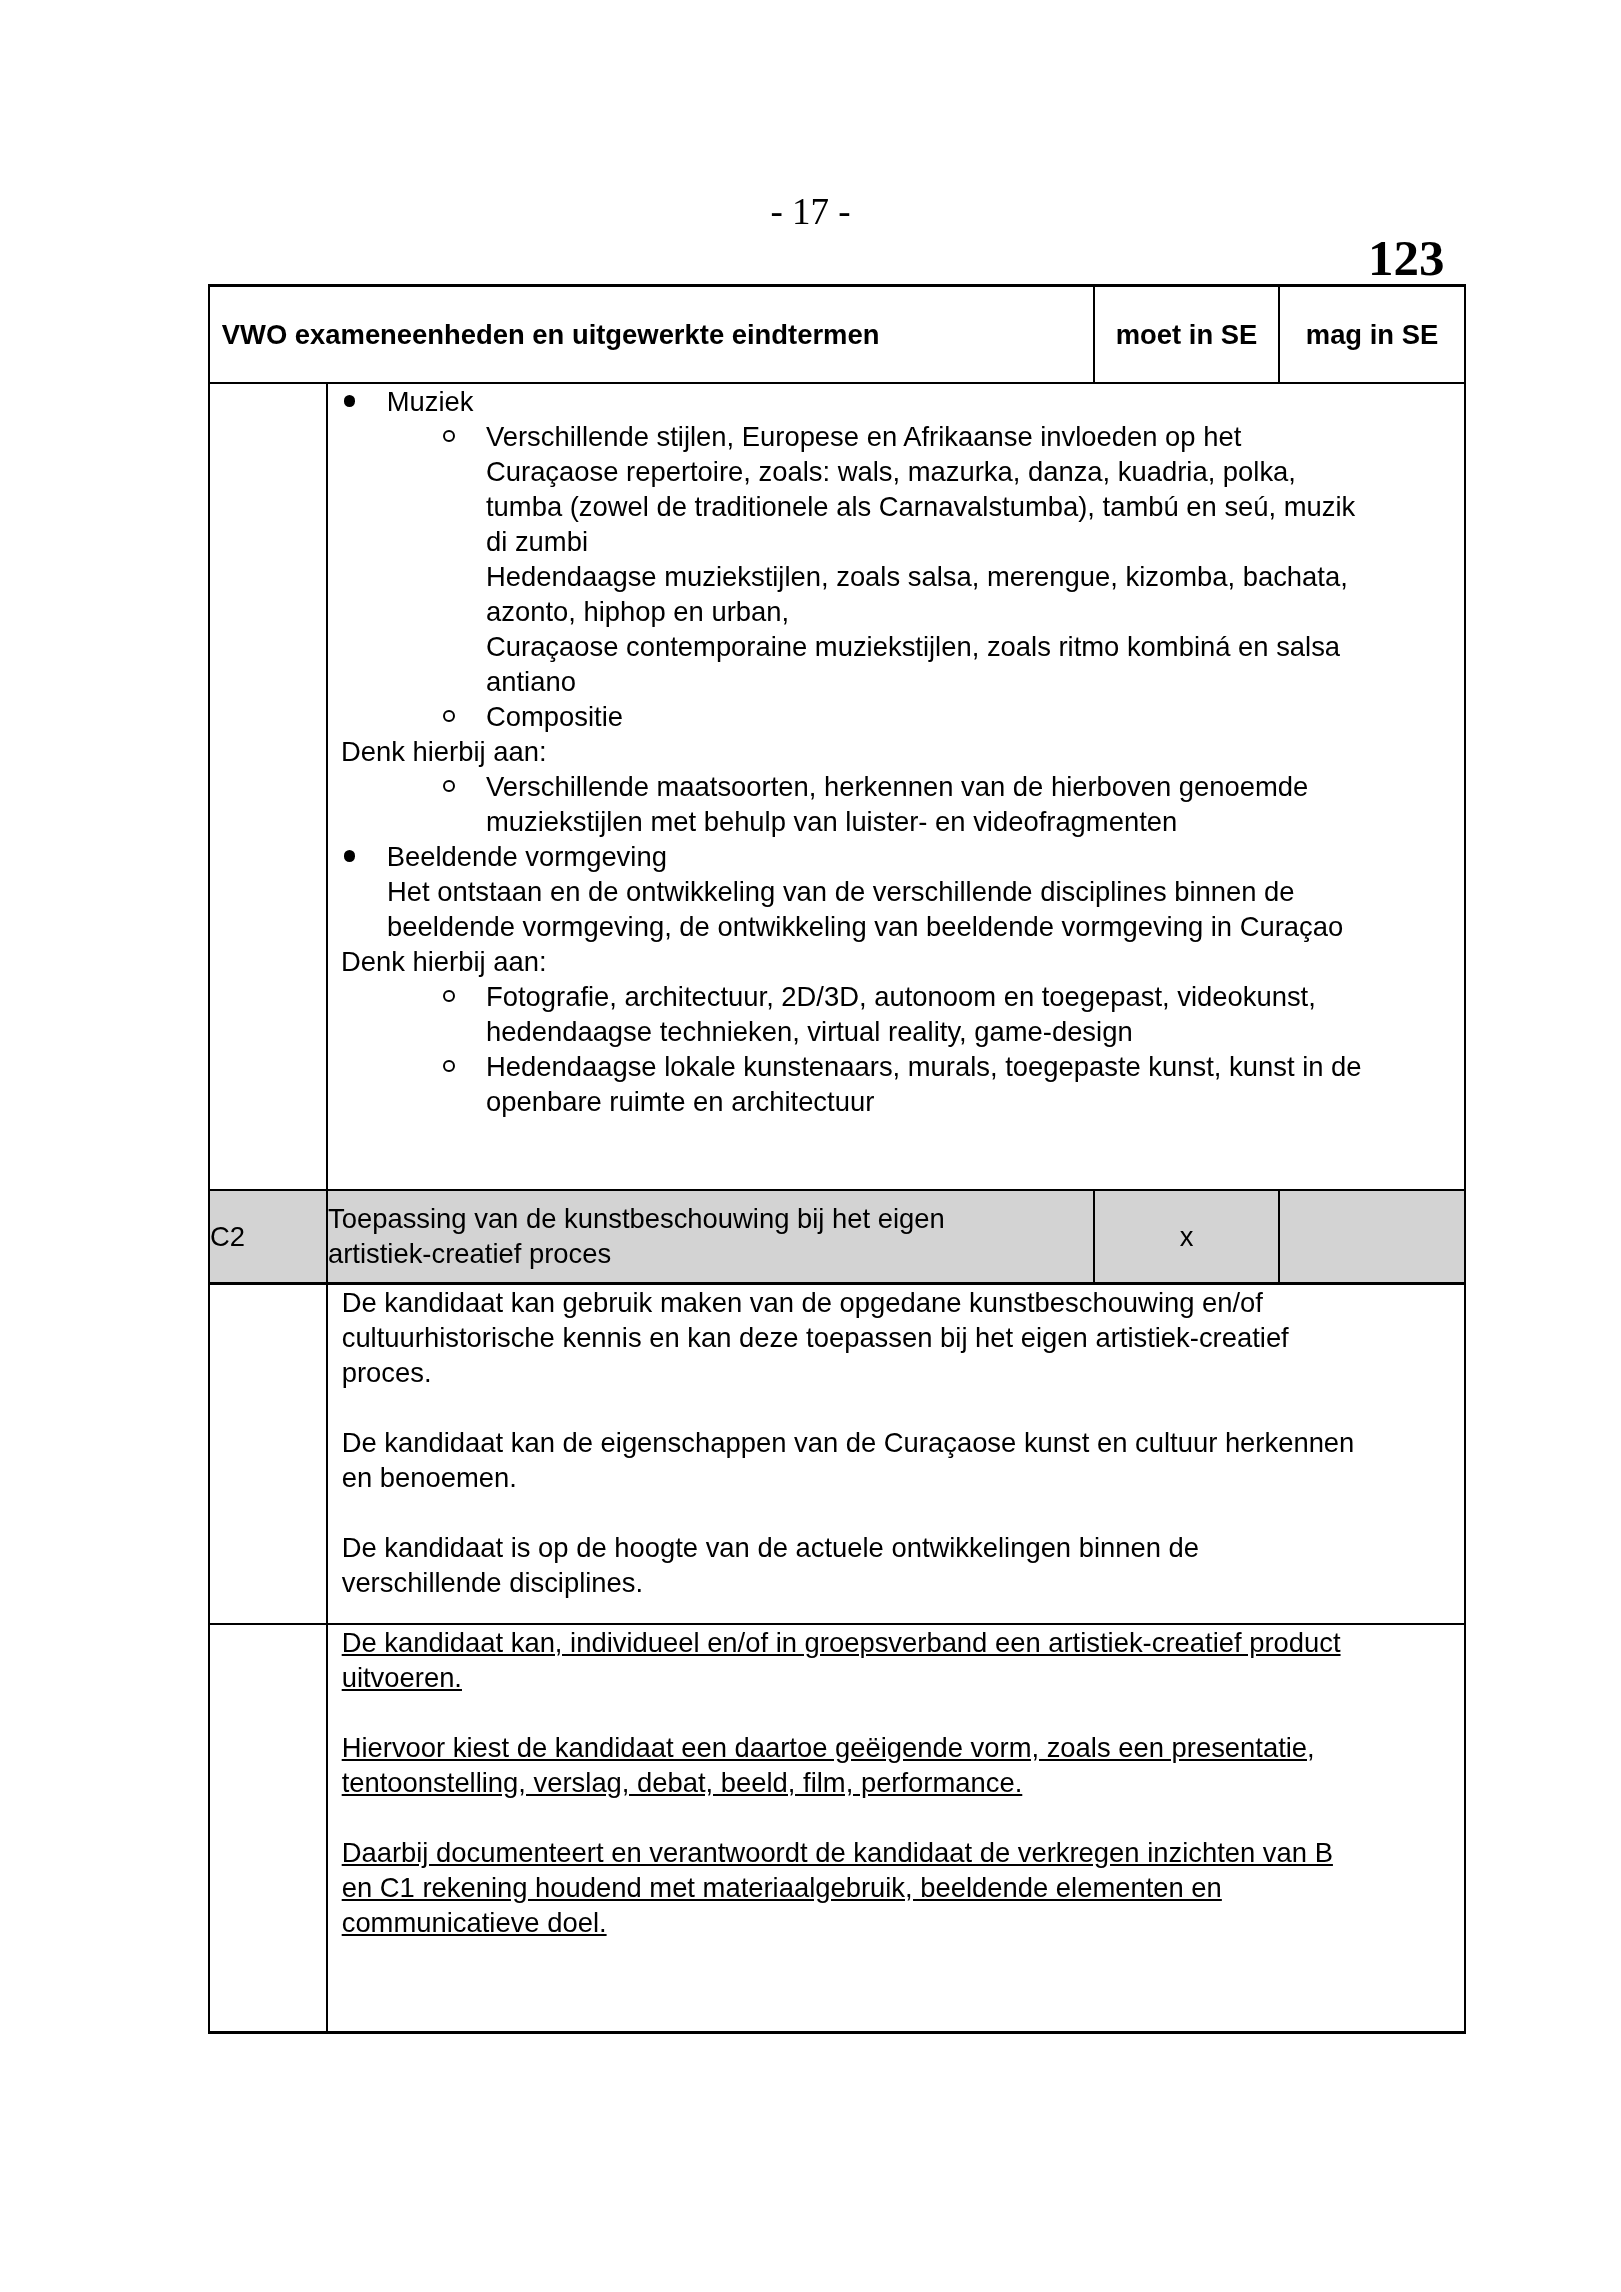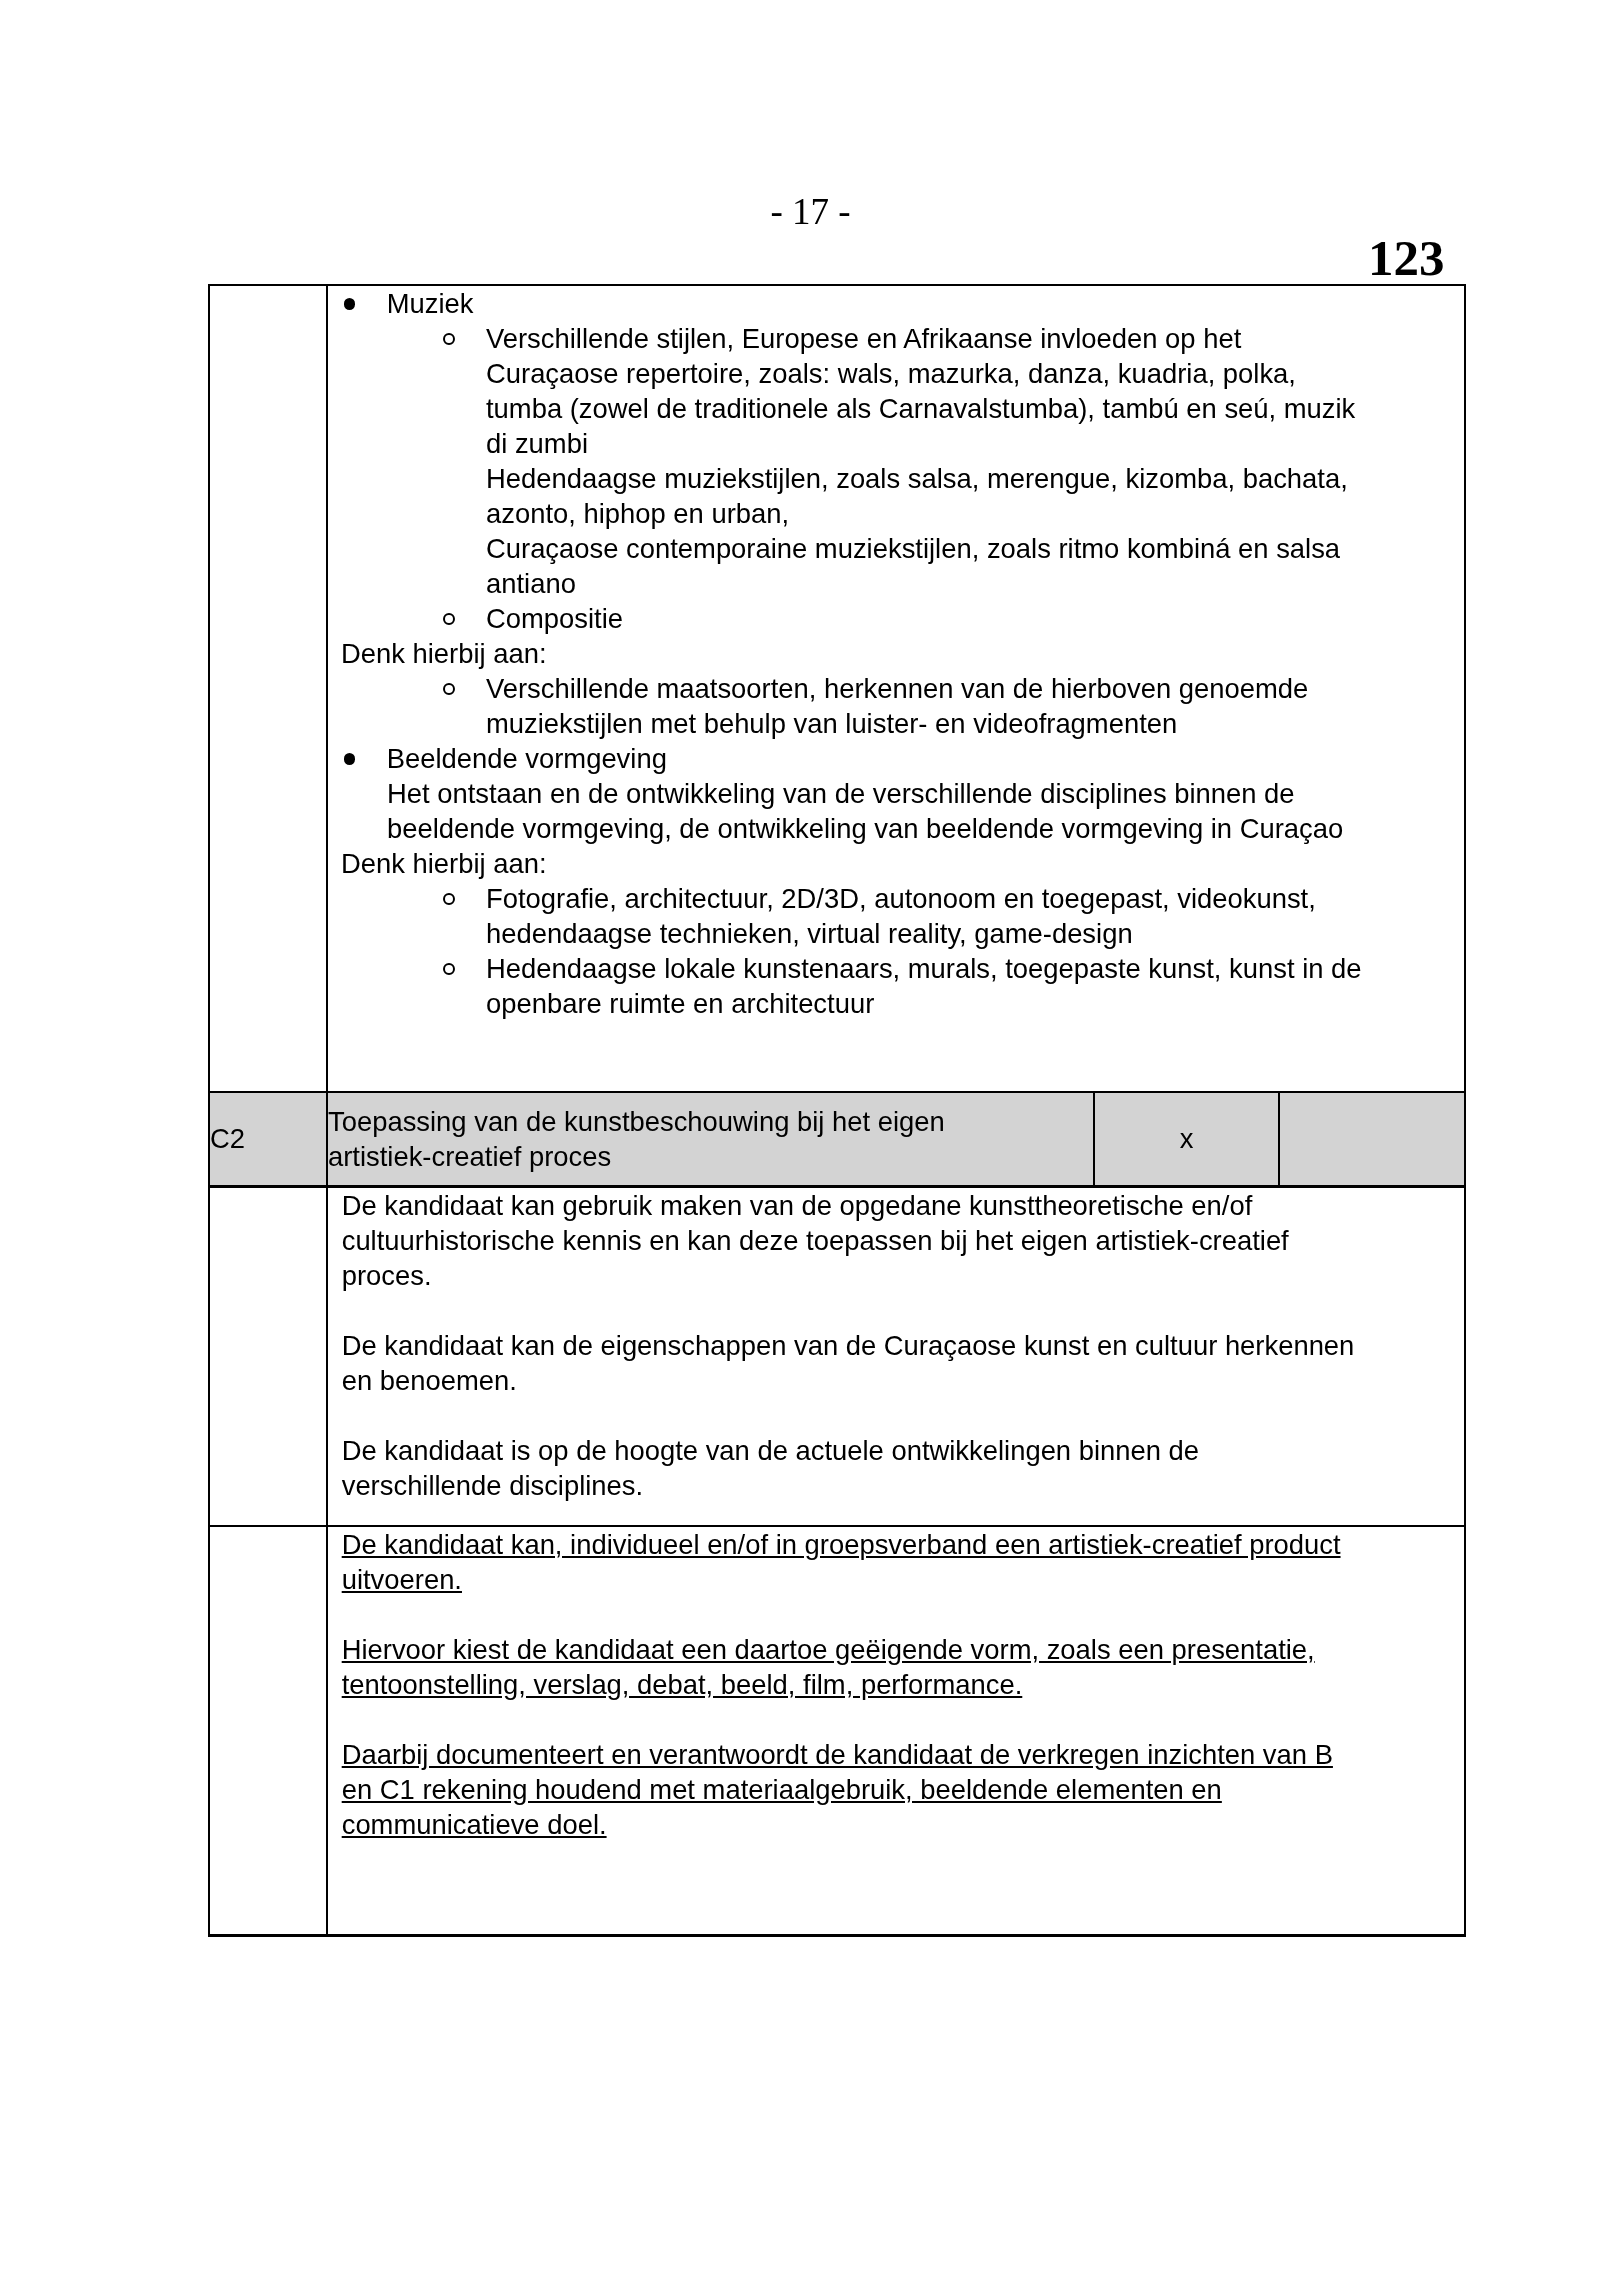--- a/index.html
+++ b/index.html
@@ -80,20 +80,25 @@
 <div class="doc-number">123</div>
 
 <table class="exam">
   <colgroup>
     <col style="width:118px">
     <col style="width:767px">
     <col style="width:185px">
     <col style="width:186px">
   </colgroup>
   <tbody>
+    <tr class="header-row">
+      <td colspan="2" class="title-cell">VWO exameneenheden en uitgewerkte eindtermen</td>
+      <td class="center">moet in SE</td>
+      <td class="center">mag in SE</td>
+    </tr>
 
     <tr class="row1">
       <td class="label-cell"></td>
       <td colspan="3" class="content-cell">
         <div>
             <div class="li bullet"><span class="marker dot"></span><span>Muziek</span></div>
             <div class="li sub"><span class="marker circle"></span><span>Verschillende stijlen, Europese en Afrikaanse invloeden op het
 Curaçaose repertoire, zoals: wals, mazurka, danza, kuadria, polka,
 tumba (zowel de traditionele als Carnavalstumba), tambú en seú, muzik
 di zumbi</span></div>
@@ -121,21 +126,21 @@
       <td class="label-cell" style="background: rgb(211, 211, 211);">C2</td>
       <td class="section-title" style="background: rgb(211, 211, 211);">Toepassing van de kunstbeschouwing bij het eigen
 artistiek-creatief proces</td>
       <td class="center" style="background: rgb(211, 211, 211);">x</td>
       <td class="center" style="background: rgb(211, 211, 211);"></td>
     </tr>
 
     <tr class="desc1">
       <td class="label-cell"></td>
       <td colspan="3" class="desc-cell">
-          <div class="para">De kandidaat kan gebruik maken van de opgedane kunsttheoretische en/of
+          <div class="para">De kandidaat kan gebruik maken van de opgedane kunstbeschouwing en/of
 cultuurhistorische kennis en kan deze toepassen bij het eigen artistiek-creatief
 proces.</div>
           <div class="para">De kandidaat kan de eigenschappen van de Curaçaose kunst en cultuur herkennen
 en benoemen.</div>
           <div class="para">De kandidaat is op de hoogte van de actuele ontwikkelingen binnen de
 verschillende disciplines.</div>
         </td>
     </tr>
 
 

